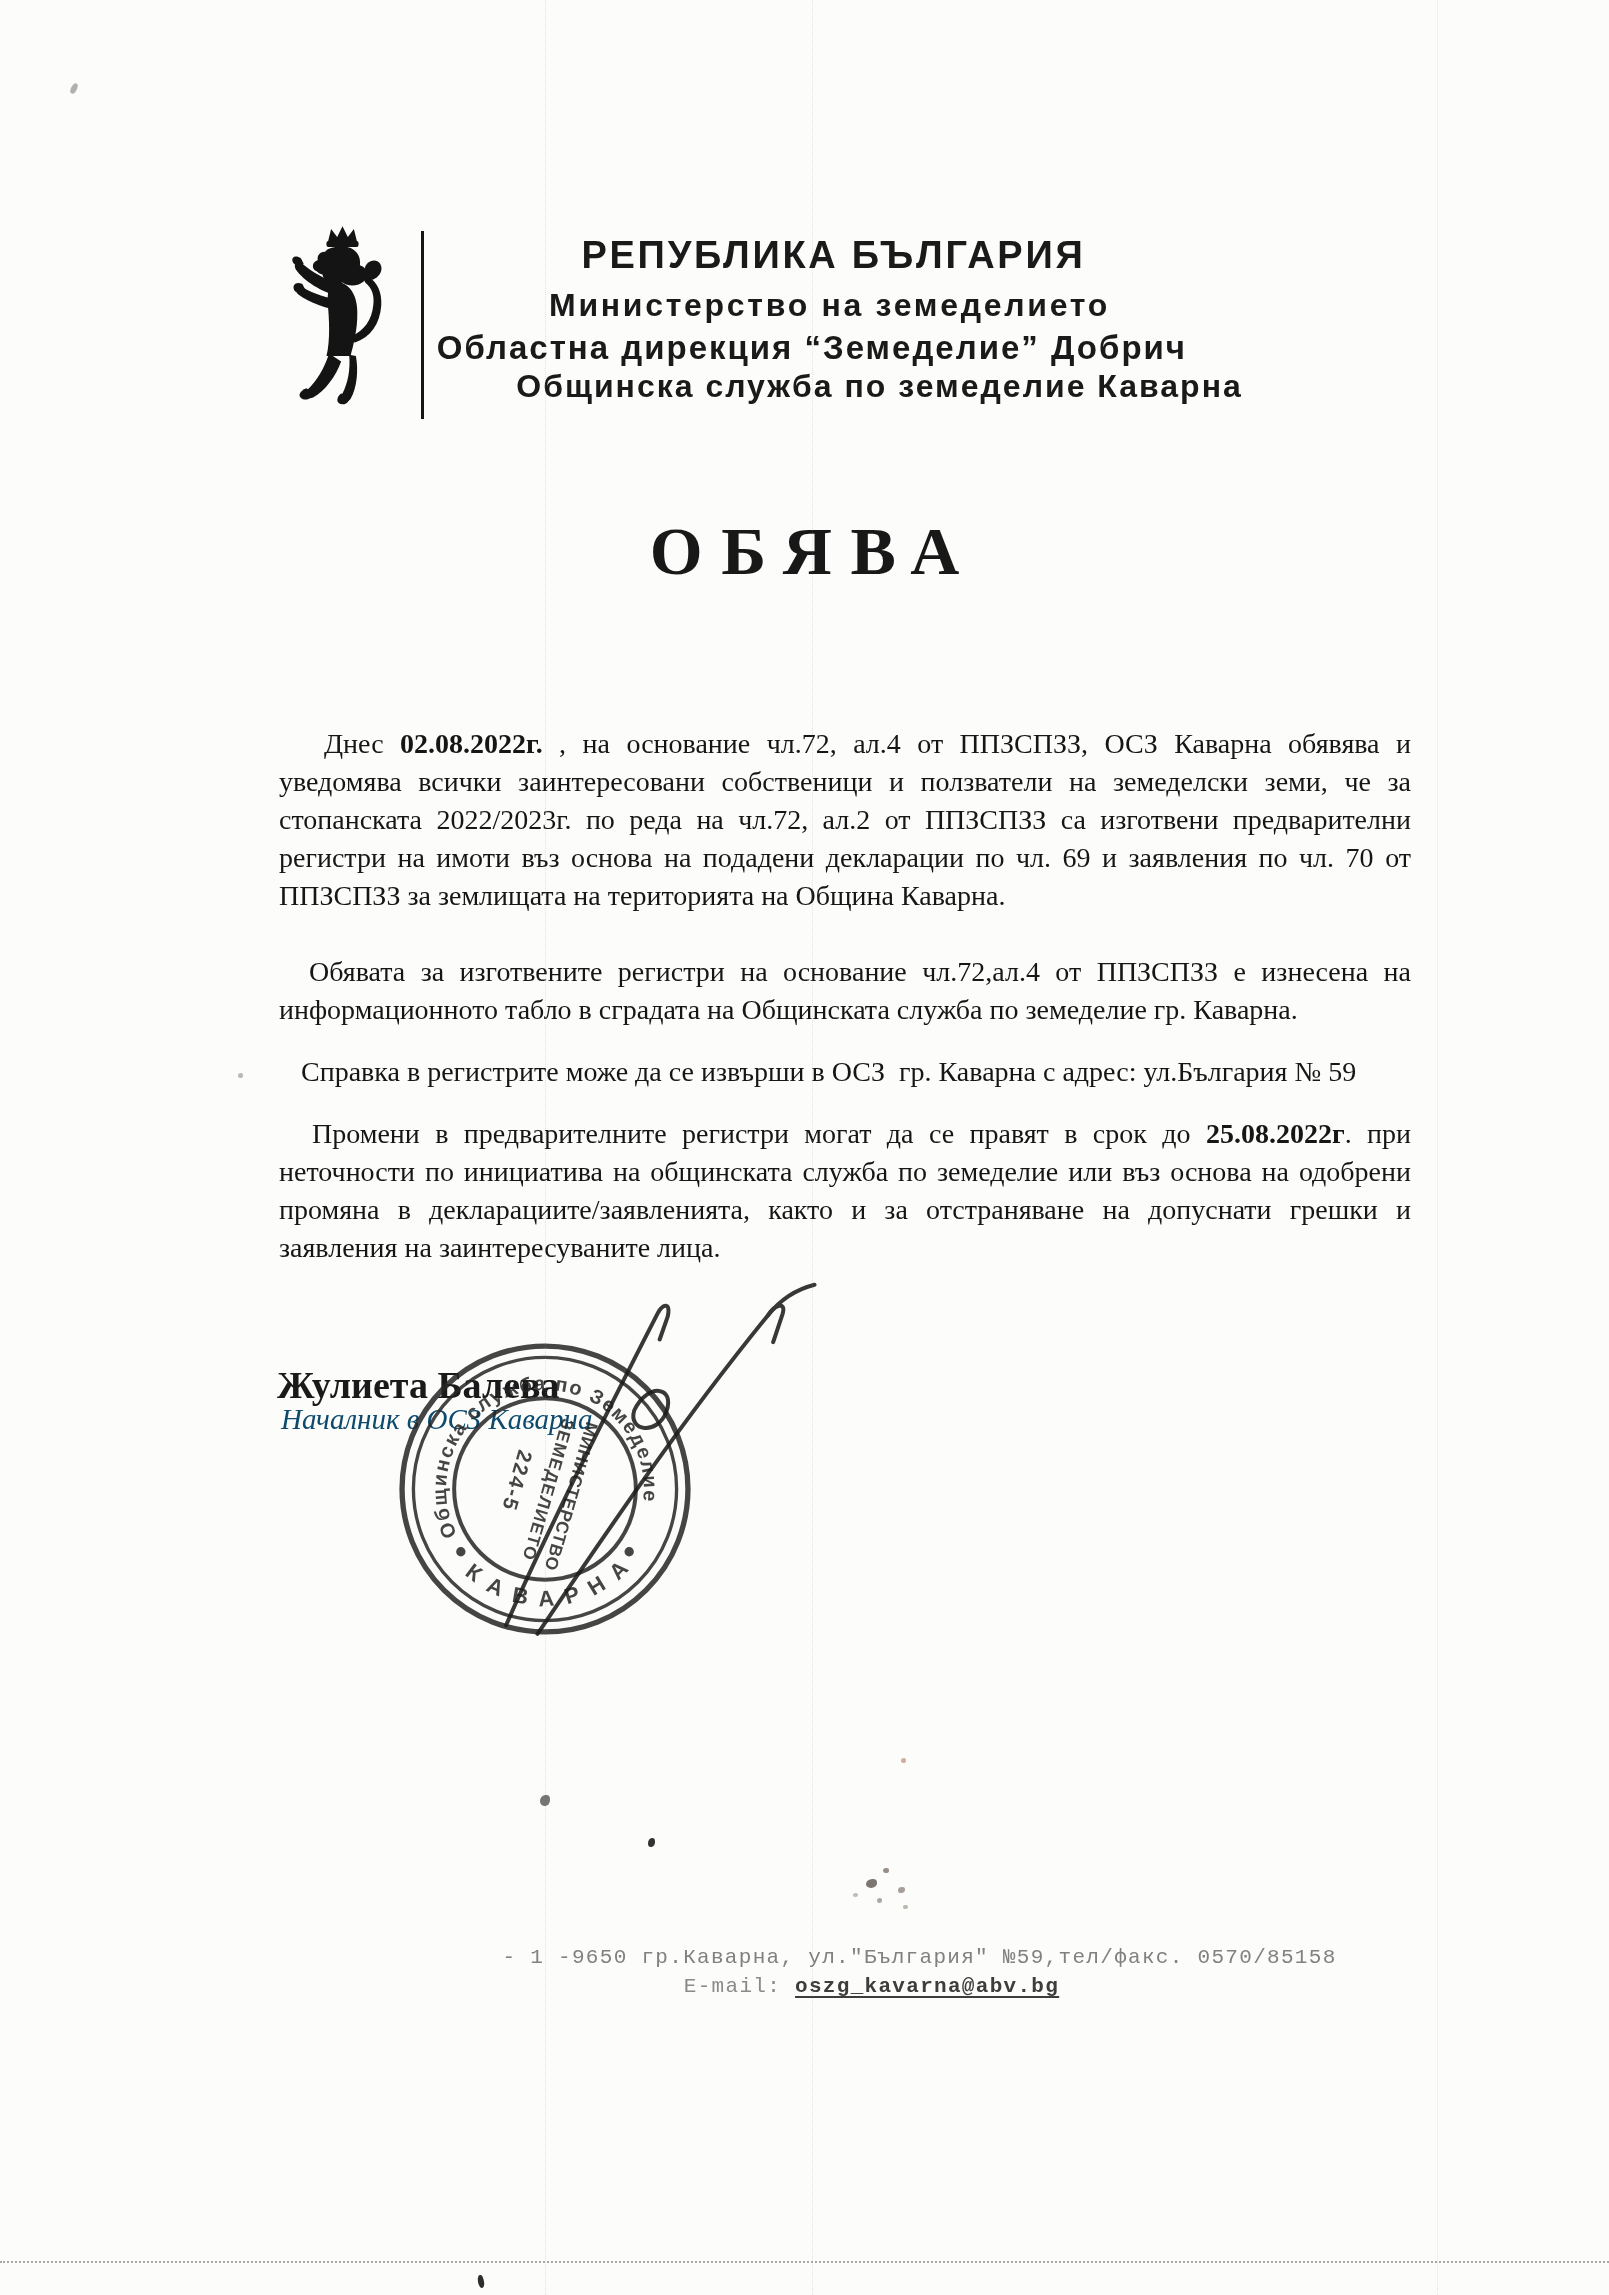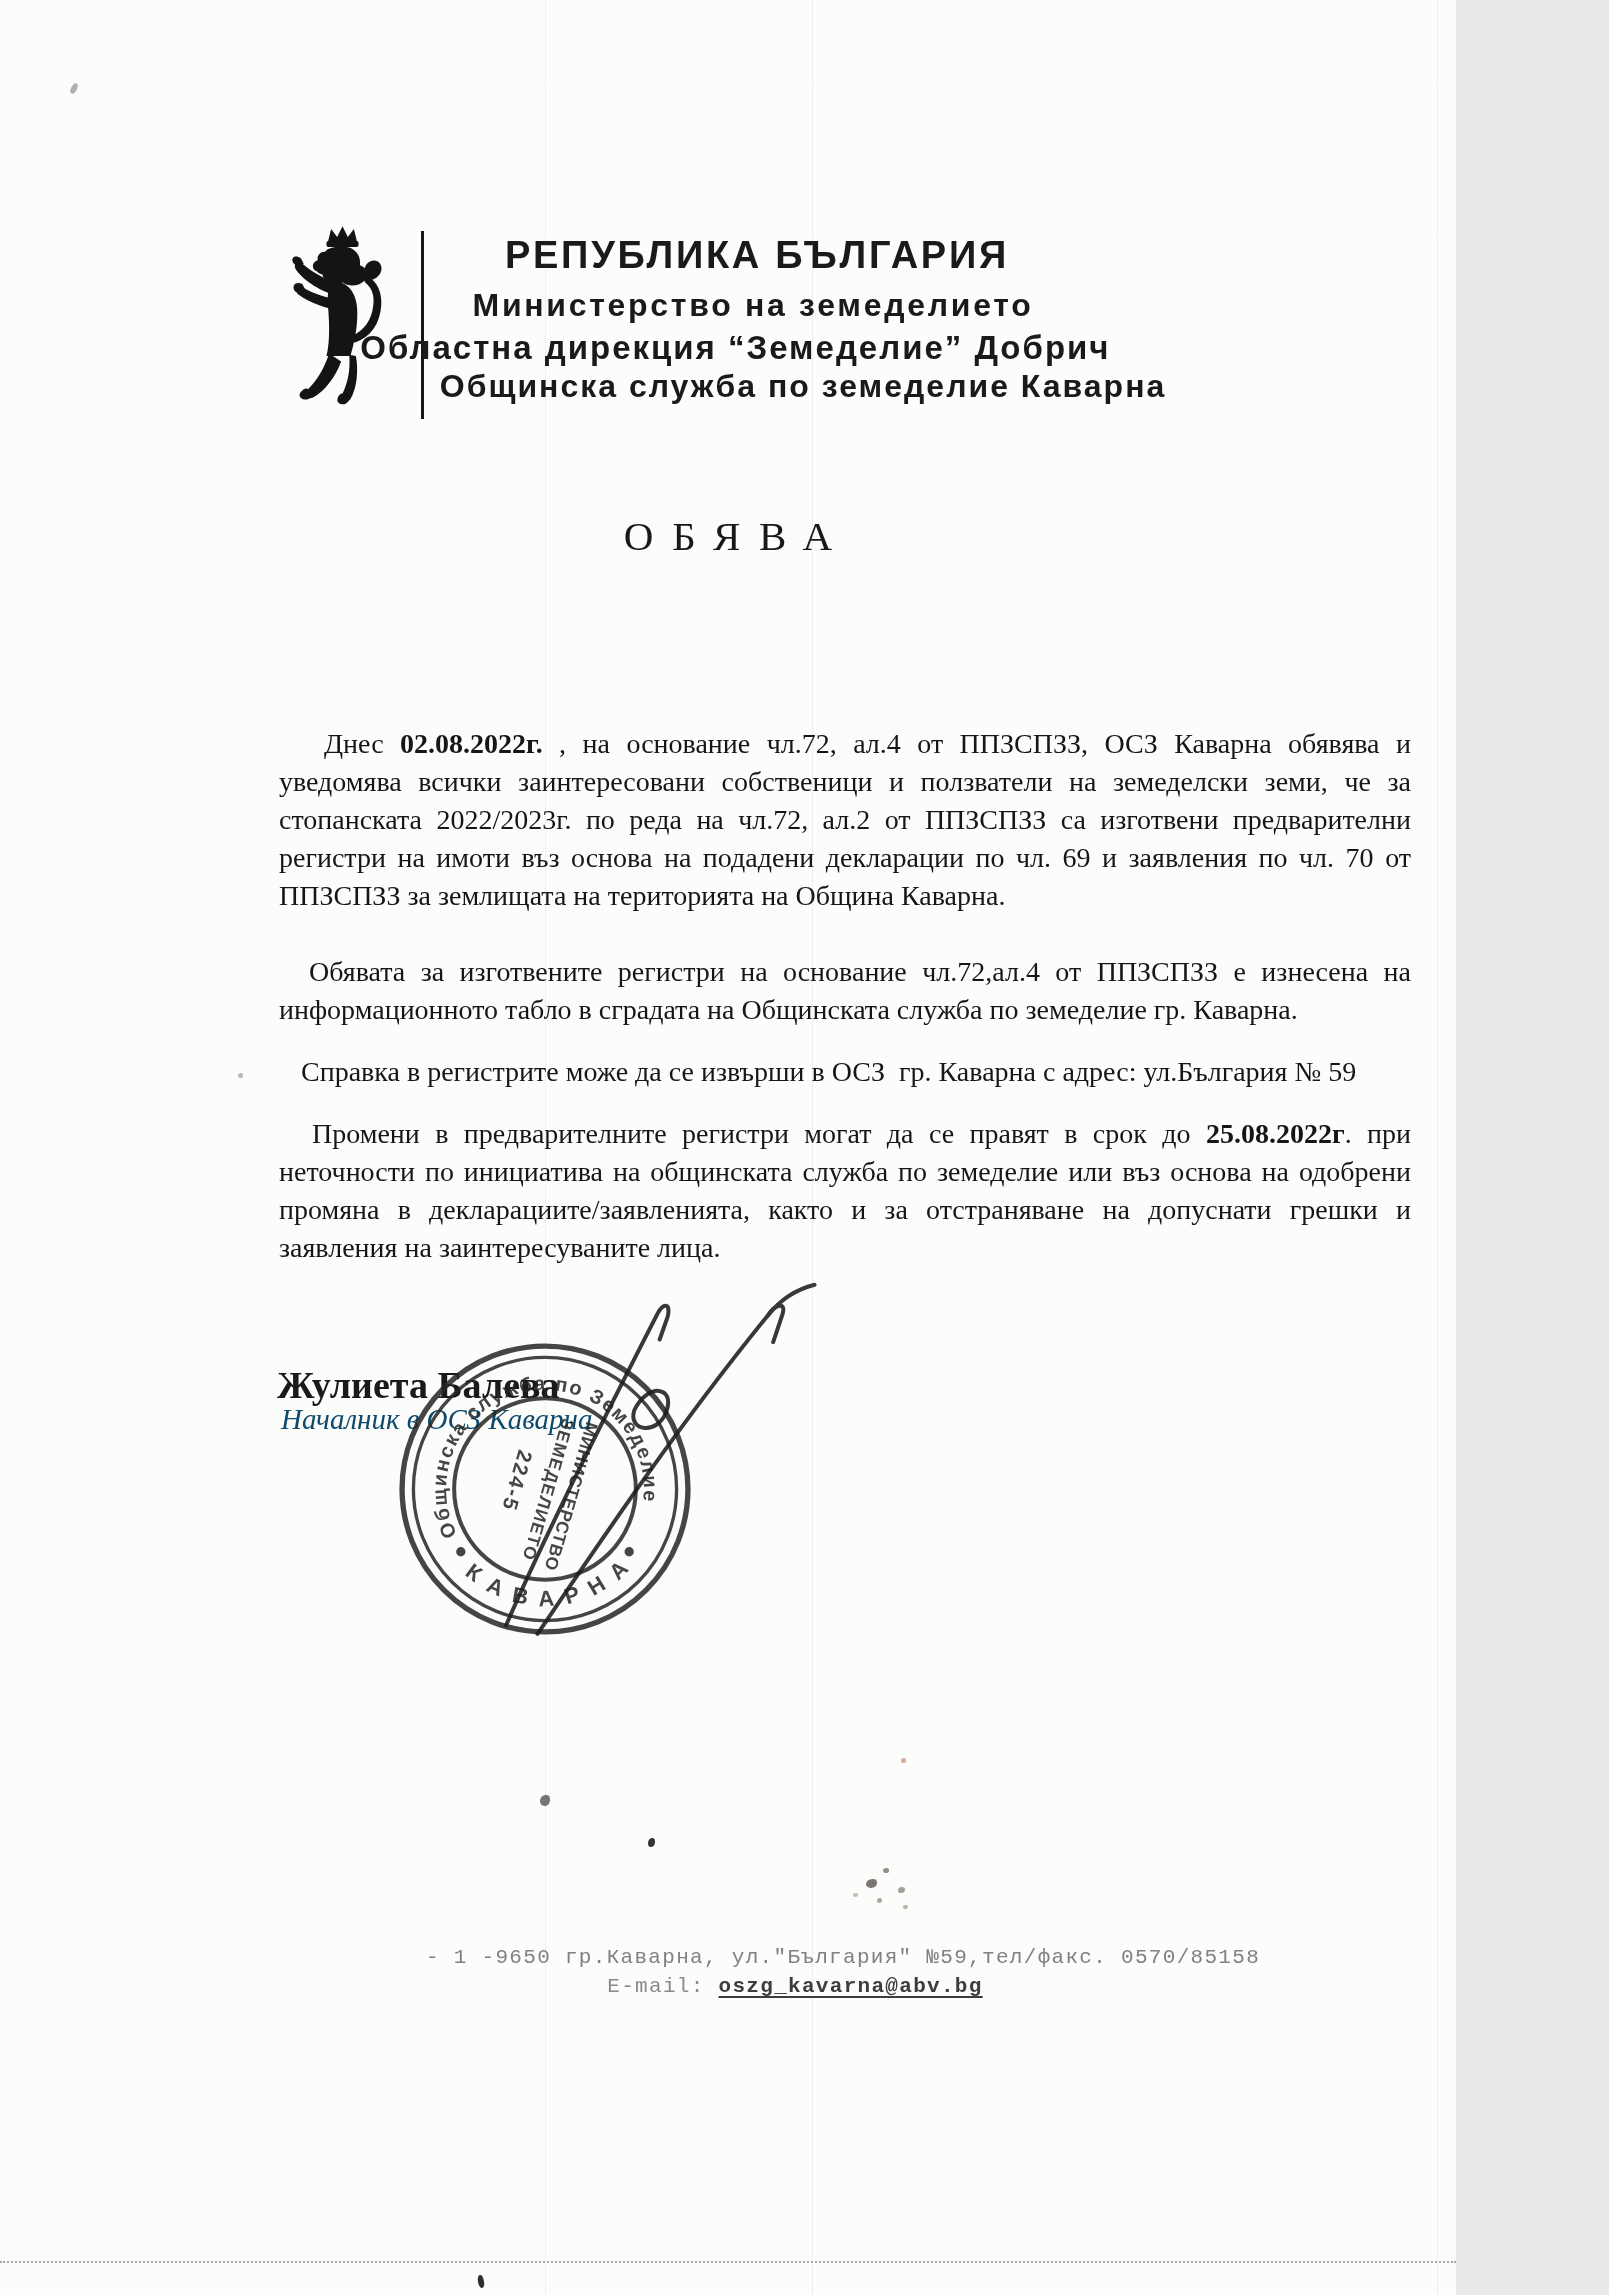--- a/index.html
+++ b/index.html
@@ -1,34 +1,34 @@
 <!DOCTYPE html>
 <html style="font-size:10.7px"><head>
 <meta charset="utf-8">
 <style>
   html,body{margin:0;padding:0;}
   body{width:1610px;height:2295px;background:#e9e9e7;font-family:"Liberation Serif",serif;}
-  .page{position:relative;width:1456px;height:2295px;background:#fcfcfa;overflow:hidden;color:#1c1c1c;}
+  .page{position:relative;width:1609px;height:2295px;background:#fcfcfa;overflow:hidden;color:#1c1c1c;}
 
   
   .foldline{position:absolute;top:0;bottom:0;width:0;border-left:1.3px dotted #8f8f8f;opacity:.22;z-index:6;pointer-events:none;}
   .hdotline{position:absolute;left:0;right:0;height:0;border-top:2px dotted #8d8d8d;opacity:.75;z-index:6;}
   .speck{position:absolute;background:#555;border-radius:60% 40% 55% 45%;z-index:6;}
 
   
   .lion{position:absolute;left:289px;top:225px;z-index:2;}
   .hsep{position:absolute;left:421px;top:231px;width:3.3px;height:188px;background:#151515;}
   .hline{position:absolute;left:0;right:0;text-align:center;font-family:"Liberation Sans",sans-serif;font-weight:700;color:#1a1a1a;white-space:pre;}
   .hl1{top:234px;font-size:38px;letter-spacing:2.7px;transform:translateX(29px);}
   .hl2{top:287px;font-size:32px;letter-spacing:2.7px;transform:translateX(25px);}
   .hl3{top:329px;font-size:33px;letter-spacing:2px;transform:translateX(7.4px);}
   .hl4{top:368px;font-size:32px;letter-spacing:2px;transform:translateX(75px);}
 
   
-  .doctitle{position:absolute;left:0;right:0;top:512px;text-align:center;font-size:41px;font-weight:400;letter-spacing:18.7px;padding-left:18.7px;color:#181818;}
+  .doctitle{position:absolute;left:0;right:0;top:512px;text-align:center;font-size:68px;font-weight:700;letter-spacing:18.7px;padding-left:18.7px;color:#181818;}
 
   
   .para{position:absolute;left:279px;width:1132px;font-size:28px;line-height:38px;color:#161616;}
   .para .ln{white-space:pre;text-align:left;}
   .para .ln.just{text-align:justify;text-align-last:justify;}
   .p1{top:725px;} .p2{top:953px;} .p3{top:1053px;} .p4{top:1115px;}
   .ind67{padding-left:45px;} .ind45{padding-left:30px;font-family:Liberation Serif, serif;} .ind33{padding-left:22px;} .ind49{padding-left:33px;}
   .bd{font-weight:700;}
 
   

